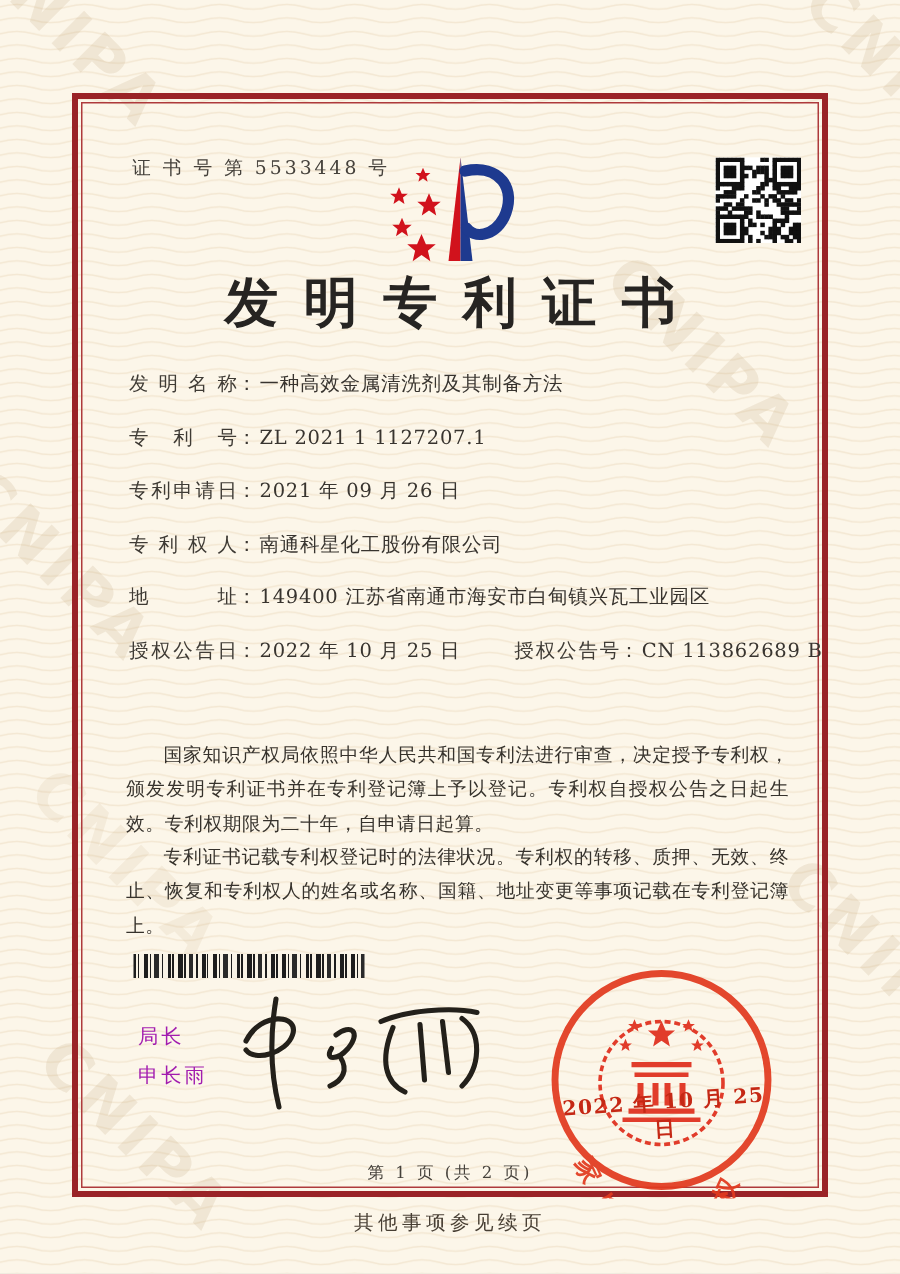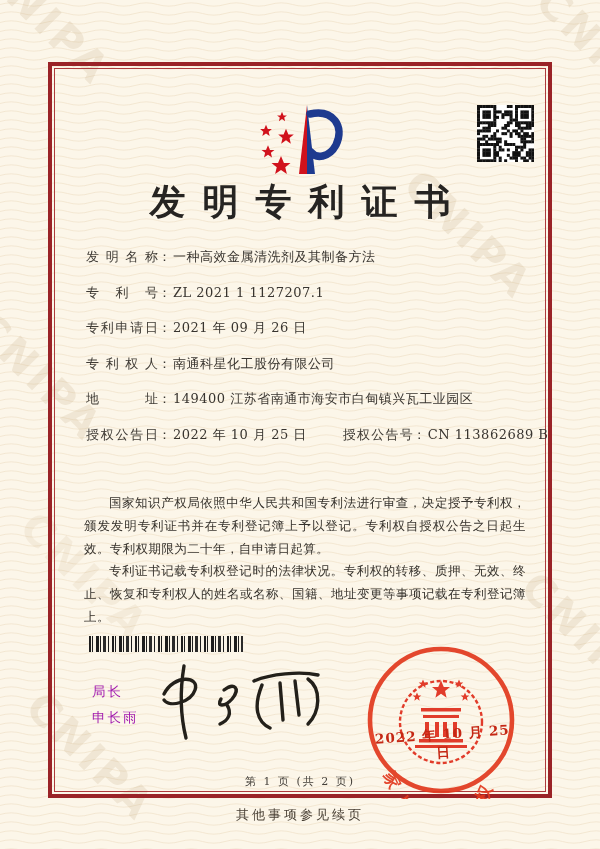--- a/index.html
+++ b/index.html
@@ -79,20 +79,21 @@
   <div class="wm wm3">CNIPA</div>
   <div class="wm wm4">CNIPA</div>
   <div class="wm wm5">CNIPA</div>
   <div class="wm wm6">CNIPA</div>
   <div class="wm wm7">CNIPA</div>
 
   <div class="frame">
     <div class="frame-inner"></div>
     <div class="content">
 
+      <div class="cert-no">证 书 号 第 5533448 号</div>
 
       <svg class="logo" viewBox="0 0 92 80">
         <defs>
           <path id="star5" d="M0,-10L2.94,-3.09L9.51,-3.09L4.26,1.18L5.88,8.09L0,4L-5.88,8.09L-4.26,1.18L-9.51,-3.09L-2.94,-3.09Z"></path>
         </defs>
         <g fill="#d1121c">
           <use href="#star5" transform="translate(27,17) scale(0.52)"></use>
           <use href="#star5" transform="translate(11,31) scale(0.62)"></use>
           <use href="#star5" transform="translate(31,37) scale(0.82)"></use>
           <use href="#star5" transform="translate(13,52) scale(0.68)"></use>

